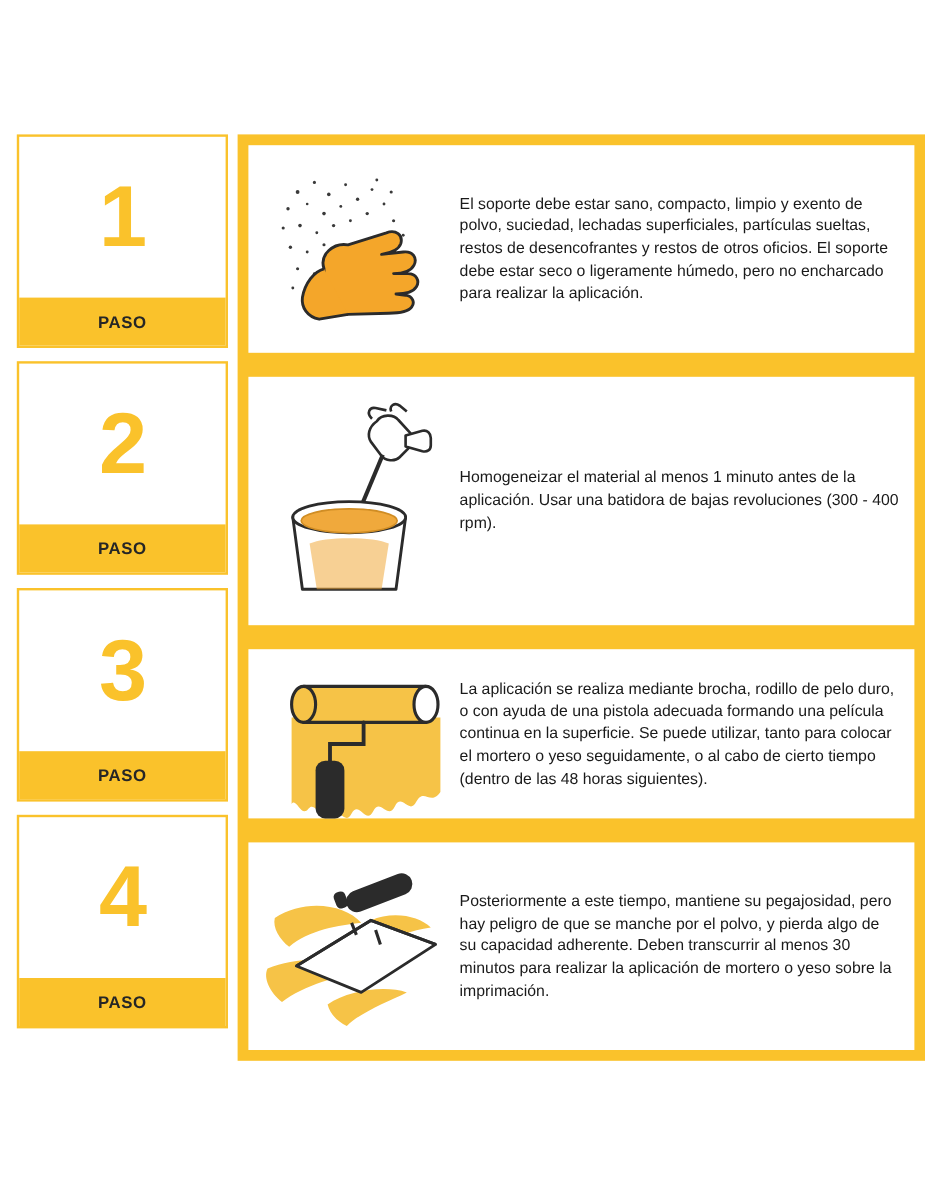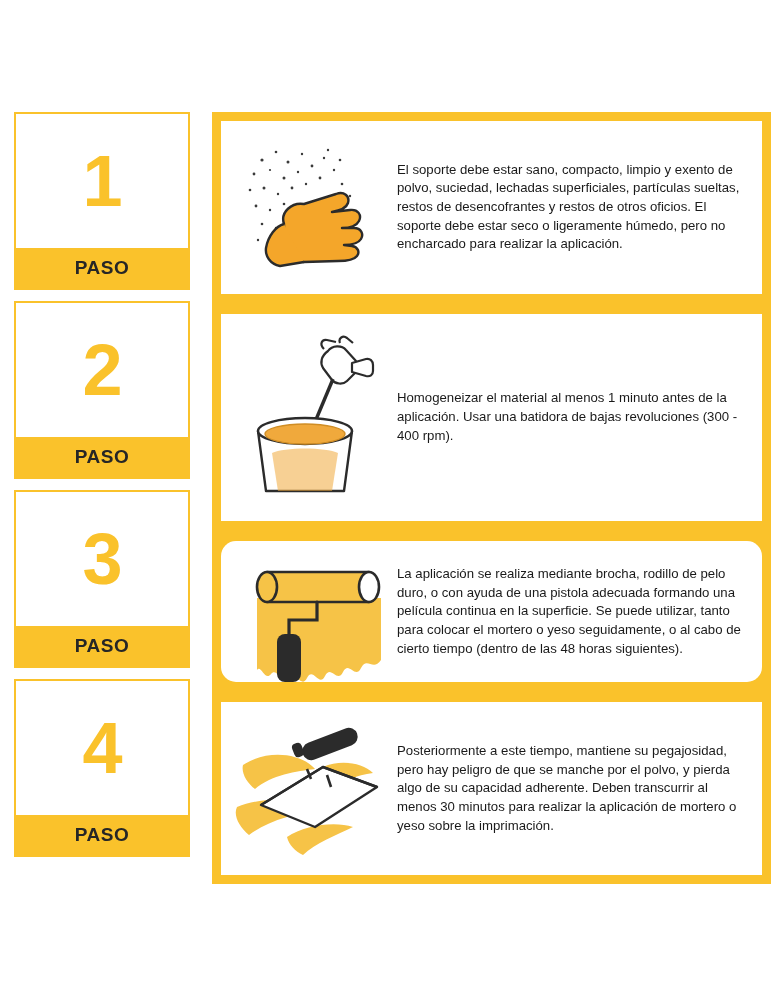--- a/index.html
+++ b/index.html
@@ -60,51 +60,51 @@
     font-size: 72px;
     font-weight: bold;
     line-height: 1;
     letter-spacing: -1px;
   }
   .num-label {
     height: 40px;
     flex: 0 0 40px;
     background: #fac22b;
     color: #262626;
-    font-size: 19px;
+    font-size: 14px;
     font-weight: bold;
     letter-spacing: 0.5px;
     display: flex;
     align-items: center;
     justify-content: center;
   }
 
   
   .content-col {
     flex: 1 1 auto;
     background: #fac22b;
     position: relative;
-    margin-left: 14px;
+    margin-left: 0;
     padding: 9px 9px 9px 9px;
     box-sizing: border-box;
     display: flex;
     flex-direction: column;
     gap: 20px;
   }
   .content-card {
     background: #ffffff;
     display: flex;
     flex-direction: row;
     align-items: center;
     box-sizing: border-box;
     padding: 6px 8px 6px 6px;
   }
   .card-1 { height: 178px; }
   .card-2 { height: 214px; }
-  .card-3 { height: 141px; border-radius: 15px; }
+  .card-3 { height: 141px; }
   .card-4 { height: 178px; }
 
   .card-illus {
     flex: 0 0 170px;
     width: 170px;
     height: 100%;
     display: flex;
     align-items: center;
     justify-content: center;
   }

